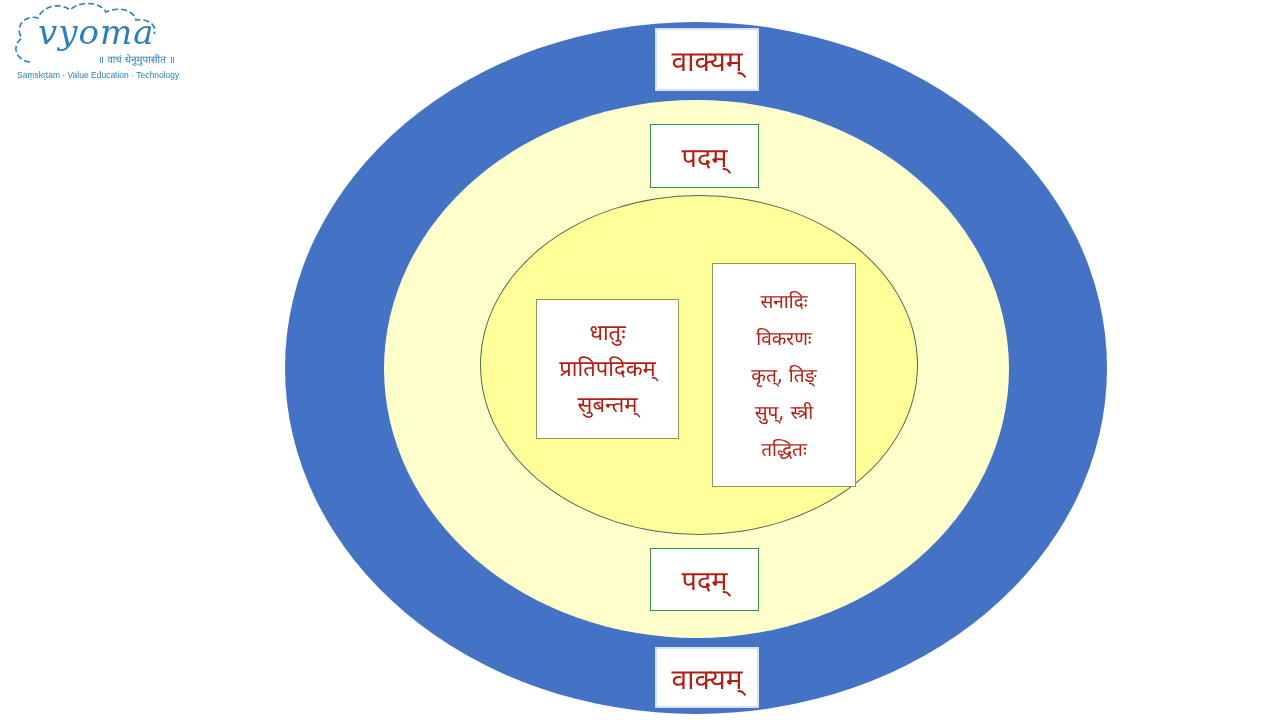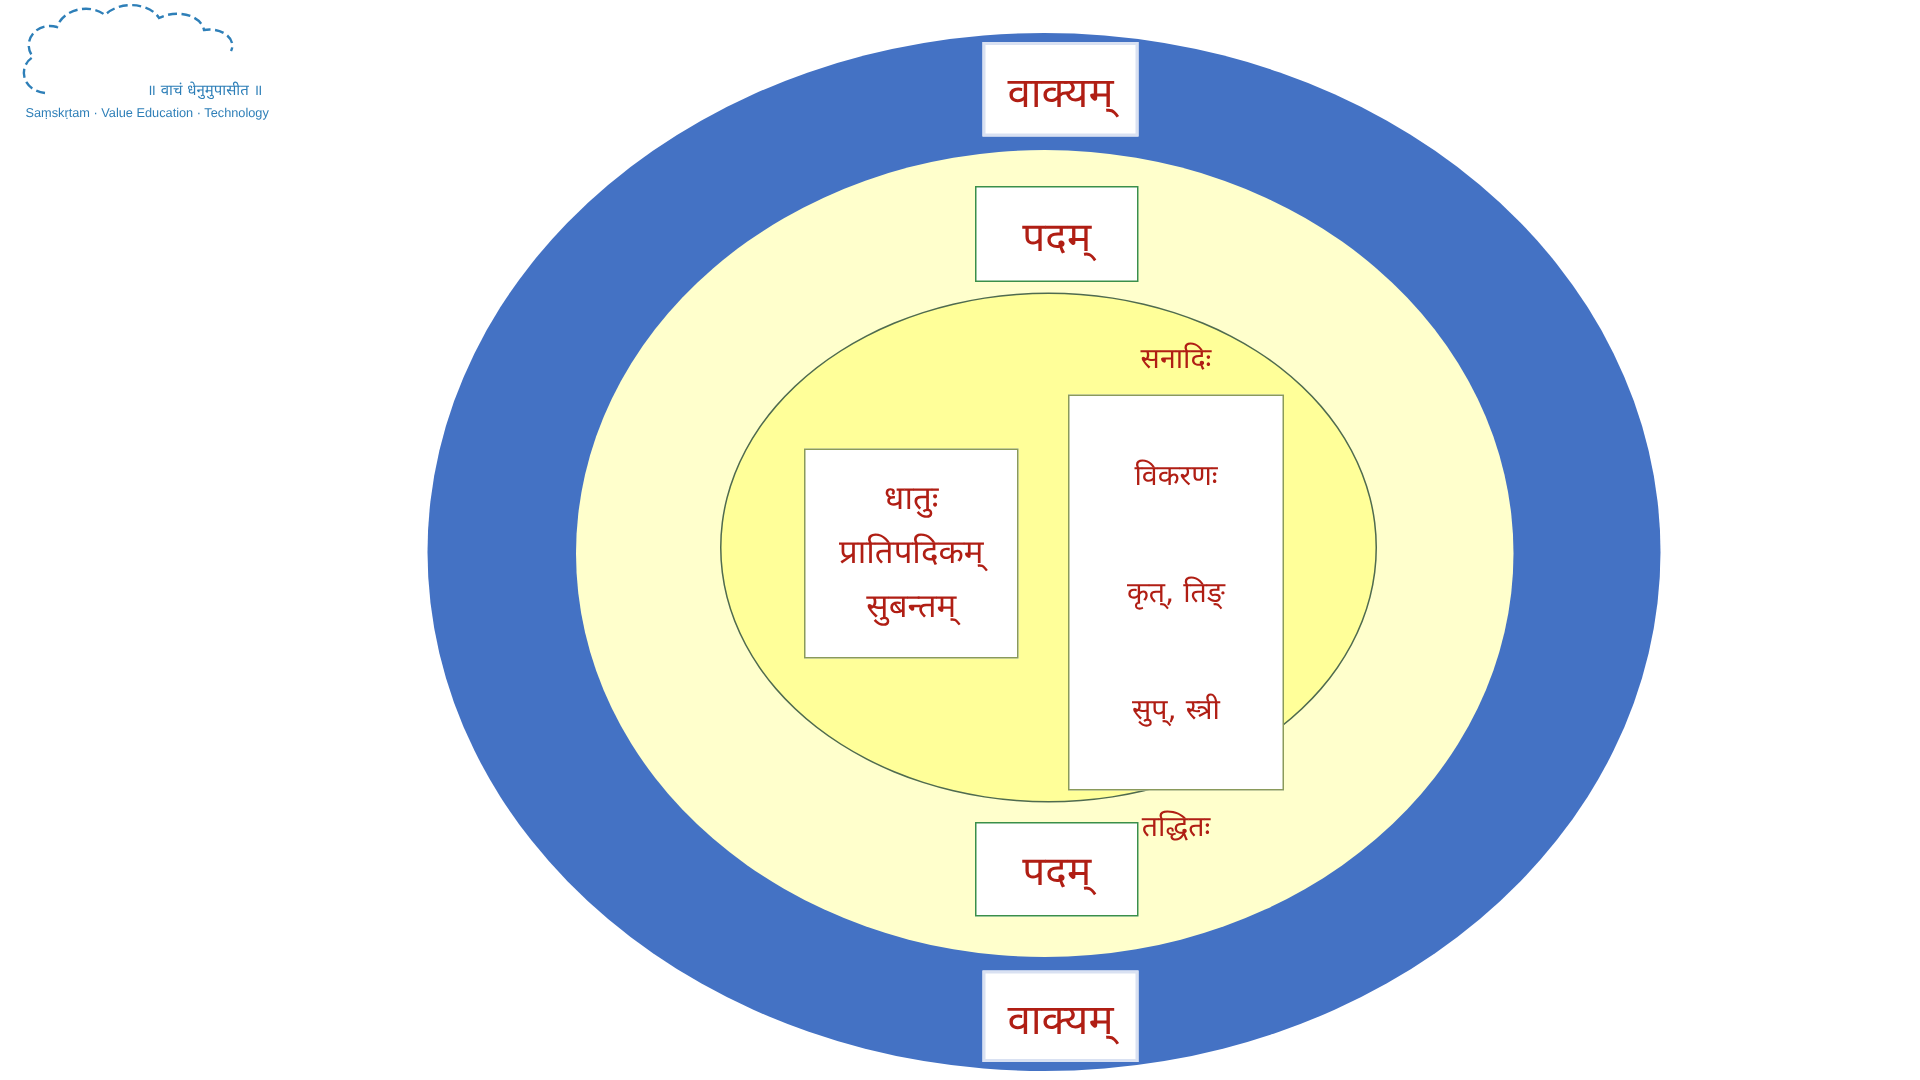--- a/index.html
+++ b/index.html
@@ -37,20 +37,21 @@
       color: #2e7fb8; white-space: nowrap; font-family: "Liberation Sans", sans-serif;
     }
   </style>
 </head>
 <body>
 
 <div class="logo">
   <svg width="190" height="70">
     <path d="M22 62 C6 60 4 44 14 38 C6 28 16 14 30 18 C34 6 52 2 62 10 C72 0 92 2 98 12 C110 6 126 10 128 20 C140 18 150 26 146 34" fill="none" stroke="#2e7fb8" stroke-width="1.6" stroke-dasharray="6 3"></path>
   </svg>
+  <div class="logo-word">vyoma</div>
   <div class="logo-motto">॥ वाचं धेनुमुपासीत ॥</div>
   <div class="logo-tagline">Saṃskṛtam · Value Education · Technology</div>
 </div>
 
 <div class="ellipse outer"></div>
 <div class="ellipse middle"></div>
 <div class="ellipse inner"></div>
 
 <div class="box box-vakya" style="left:655px; top:28px; width:104px; height:63px;">
   <span>वाक्यम्</span>
@@ -59,21 +60,21 @@
 <div class="box box-pada" style="left:650px; top:124px; width:109px; height:64px;">
   <span>पदम्</span>
 </div>
 
 <div class="box box-inner left-box" style="left:536px; top:299px; width:143px; height:140px;">
   <span>धातुः</span>
   <span>प्रातिपदिकम्</span>
   <span>सुबन्तम्</span>
 </div>
 
-<div class="box box-inner right-box" style="left:712px; top:263px; width:144px; height:264px;gap:41px;">
+<div class="box box-inner right-box" style="left:712px; top:263px; width:144px; height:224px;">
   <span>सनादिः</span>
   <span>विकरणः</span>
   <span>कृत्, तिङ्</span>
   <span>सुप्, स्त्री</span>
   <span>तद्धितः</span>
 </div>
 
 <div class="box box-pada" style="left:650px; top:548px; width:109px; height:63px;">
   <span>पदम्</span>
 </div>

